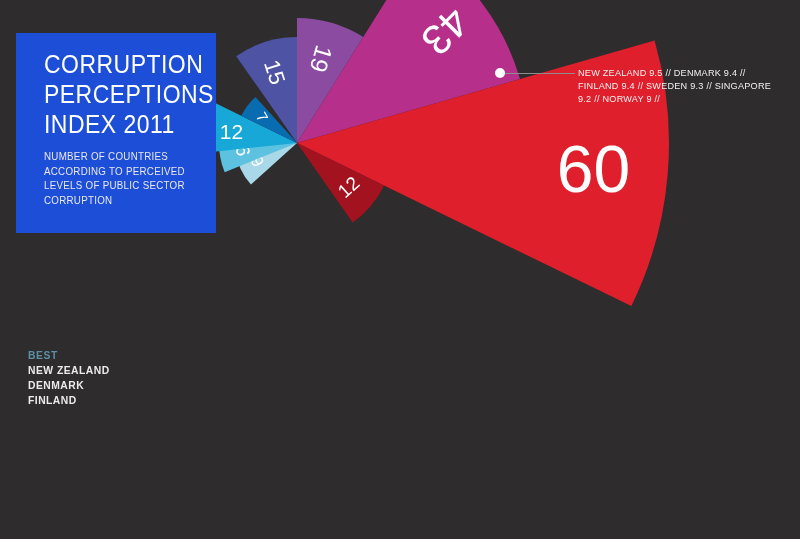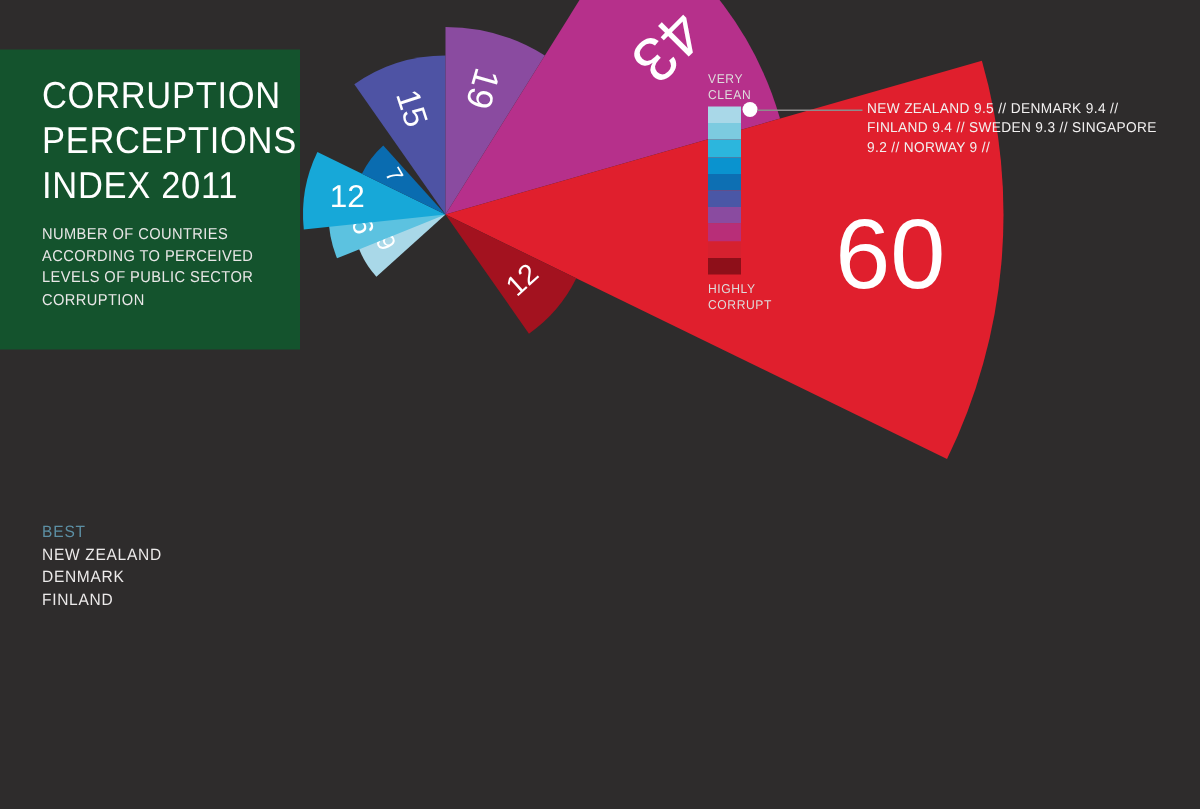--- a/index.html
+++ b/index.html
@@ -6,42 +6,42 @@
   body{
     width:800px;height:539px;overflow:hidden;position:relative;
     background:#2e2c2c;
     font-family:"Liberation Sans", sans-serif;
     -webkit-font-smoothing:antialiased;
   }
   #stage{position:absolute;inset:0;width:800px;height:539px;}
 
   
   .title-panel{
-    position:absolute;left:0;top:33px;width:200px;height:200px;
-    background:#14532d;
+    position:absolute;left:16px;top:33px;width:200px;height:200px;
+    background:#1d4ed8;
   }
   .title-panel .big{
     position:absolute;left:28px;top:16px;width:170px;
     color:#ffffff;
     font-size:25px;line-height:30px;
     letter-spacing:0.5px;
     font-weight:400;
     font-stretch:condensed;
     transform:scaleX(0.92);transform-origin:left top;
   }
   .title-panel .sub{
     position:absolute;left:28px;top:116px;width:175px;
     color:#e9e7e7;
     font-size:10.5px;line-height:14.5px;
     letter-spacing:0.3px;
     transform:scaleX(0.93);transform-origin:left top;
   }
 
   
-  .list-block{position:absolute;left:28px;}
+  .list-block{position:absolute;left:28px;font-weight:bold;}
   .list-head{
     font-size:11px;line-height:15px;letter-spacing:0.6px;
     transform:scaleX(0.94);transform-origin:left top;
   }
   .list-head.best{color:#5c8fa4;}
   .list-head.worst{color:#cf2030;}
   .list-item{
     color:#eceaea;font-size:11px;line-height:15px;letter-spacing:0.5px;
     transform:scaleX(0.94);transform-origin:left top;
   }
@@ -123,40 +123,18 @@
   </div>
 
   <div class="list-block" id="best-block">
     <div class="list-head best">BEST</div>
     <div class="list-item">NEW ZEALAND</div>
     <div class="list-item">DENMARK</div>
     <div class="list-item">FINLAND</div>
   </div>
 
 
-  <div class="legend">
-    <div class="cap">
-      <div>VERY</div>
-      <div>CLEAN</div>
-    </div>
-    <div class="ramp" id="ramp">
-        <i style="background: rgb(169, 216, 232);"></i>
-        <i style="background: rgb(124, 203, 224);"></i>
-        <i style="background: rgb(44, 182, 221);"></i>
-        <i style="background: rgb(10, 147, 207);"></i>
-        <i style="background: rgb(13, 111, 179);"></i>
-        <i style="background: rgb(74, 87, 166);"></i>
-        <i style="background: rgb(138, 75, 160);"></i>
-        <i style="background: rgb(184, 46, 120);"></i>
-        <i style="background: rgb(214, 33, 47);"></i>
-        <i style="background: rgb(142, 15, 25);"></i>
-      </div>
-    <div class="cap bottom">
-      <div>HIGHLY</div>
-      <div>CORRUPT</div>
-    </div>
-  </div>
 
   <div class="callout-dot"></div>
   <div class="callout-line"></div>
   <div class="callout-text">NEW ZEALAND 9.5  //  DENMARK 9.4  //  FINLAND 9.4  //  SWEDEN 9.3  //  SINGAPORE 9.2  //  NORWAY 9  //</div>
 
 </div>
 
 </body></html>

